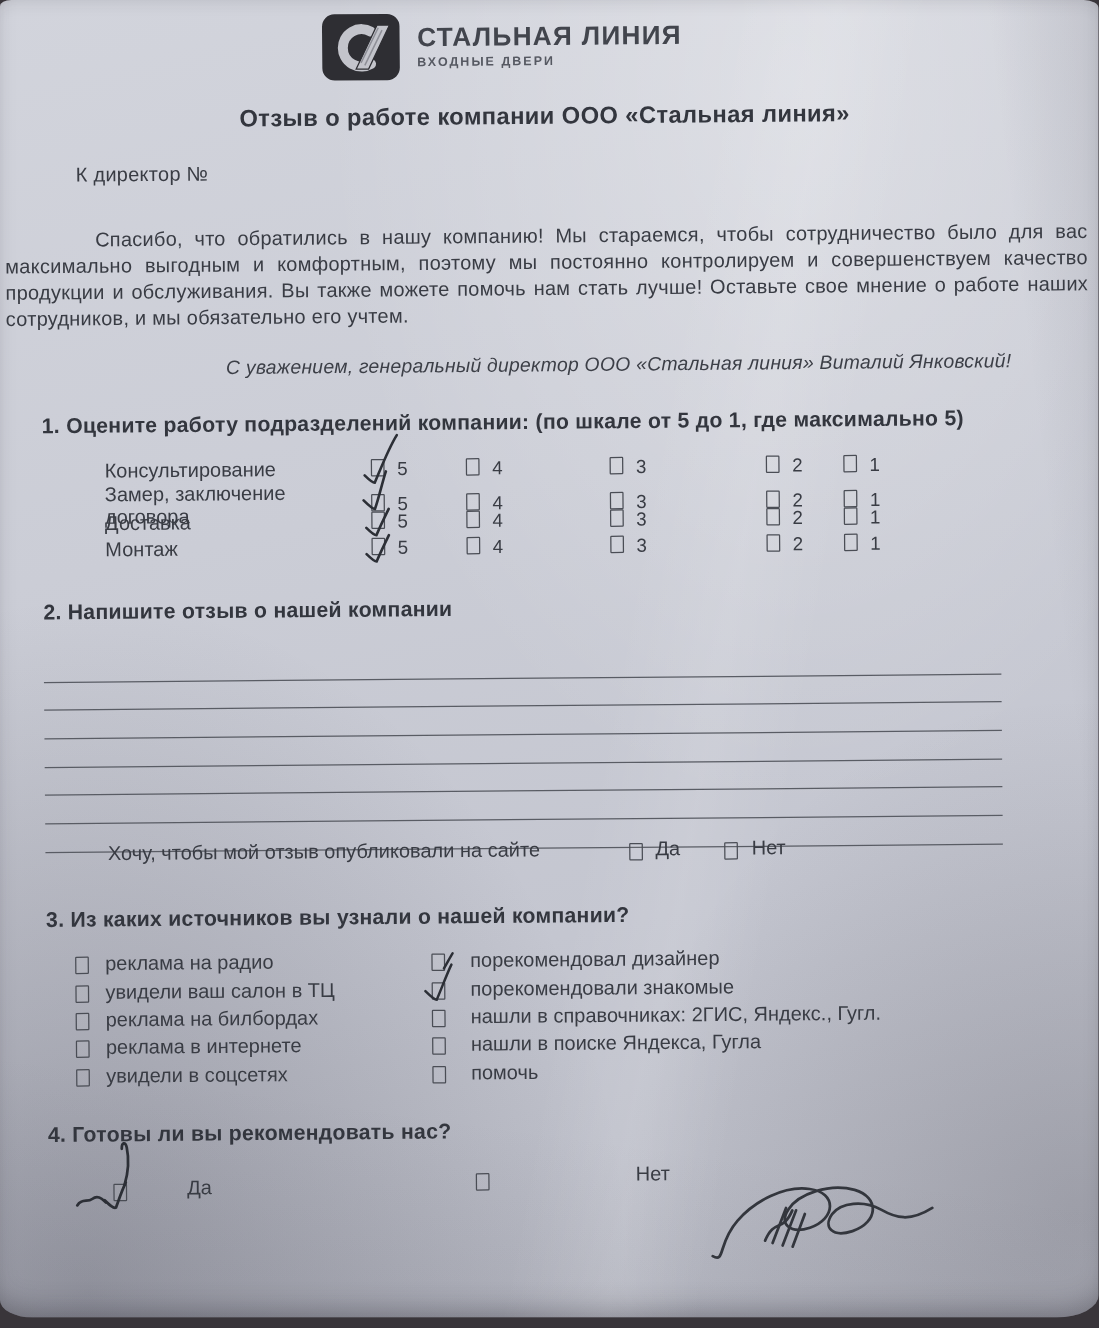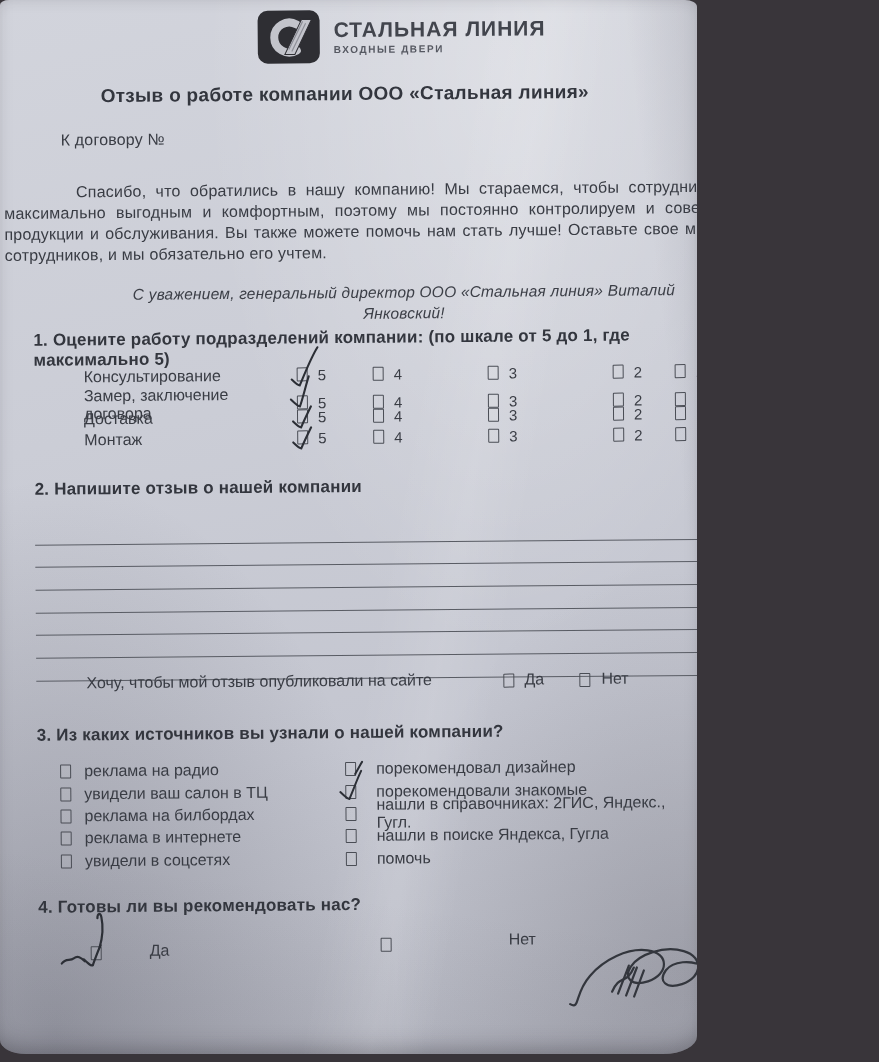--- a/index.html
+++ b/index.html
@@ -2,21 +2,21 @@
 <html><head>
 <meta charset="utf-8">
 <style>
   html,body{margin:0;padding:0;}
   body{
     width:879px;height:1062px;overflow:hidden;
     background:#39353a;
     font-family:"Liberation Sans","DejaVu Sans",sans-serif;
     -webkit-font-smoothing:antialiased;
   }
-  .stage{position:relative;width:697px;height:1062px;}
+  .stage{position:relative;width:879px;height:1062px;}
   
   .paper{
     position:absolute;inset:0 0 8px 0;
     background:
       radial-gradient(ellipse at 72% 6%, rgba(255,255,255,0.30), transparent 42%),
       radial-gradient(ellipse at 8% 98%, rgba(46,46,58,0.28), transparent 38%),
       radial-gradient(ellipse at 98% 92%, rgba(52,50,60,0.22), transparent 30%),
       linear-gradient(168deg,#d2d4dc 0%,#cbcdd6 38%,#c4c6d0 68%,#b8bac4 100%);
     border-radius:9px 12px 34px 26px / 5px 7px 18px 14px;
     box-shadow:inset 0 -16px 22px -12px rgba(40,38,44,0.40), inset 0 8px 18px -14px rgba(40,38,44,0.30);
@@ -90,21 +90,21 @@
           <path d="M28 45 L45 10 L55 10 L38 45 Z" fill="#c3c4cb" stroke="#2e2e33" stroke-width="1"></path>
           <path d="M32 40 l14 -28 M35 42 l14 -28" stroke="#8e8f97" stroke-width="1.2" fill="none"></path>
         </svg>
         <div class="brand-text">
           <div class="brand-name">СТАЛЬНАЯ ЛИНИЯ</div>
           <div class="brand-tagline">ВХОДНЫЕ ДВЕРИ</div>
         </div>
       </div>
 
       <div class="t page-title">Отзыв о работе компании ООО «Стальная линия»</div>
-      <div class="t contract">К договору №</div>
+      <div class="t contract">К директор №</div>
       <div class="t intro">Спасибо, что обратились в нашу компанию! Мы стараемся, чтобы сотрудничество было для вас максимально выгодным и комфортным, поэтому мы постоянно контролируем и совершенствуем качество продукции и обслуживания. Вы также можете помочь нам стать лучше! Оставьте свое мнение о работе наших сотрудников, и мы обязательно его учтем.</div>
       <div class="t regards">С уважением, генеральный директор ООО «Стальная линия» Виталий Янковский!</div>
 
       <div class="q-head" style="top:328px;">1. Оцените работу подразделений компании: (по шкале от 5 до 1, где максимально 5)</div>
       <div class="q1-table">
         <div class="q1-row">
           <span class="lab">Консультирование</span>
           <span class="q1-cell"><span class="cb"></span><span class="num">5</span></span>
           <span class="q1-cell"><span class="cb"></span><span class="num">4</span></span>
           <span class="q1-cell"><span class="cb"></span><span class="num">3</span></span>

